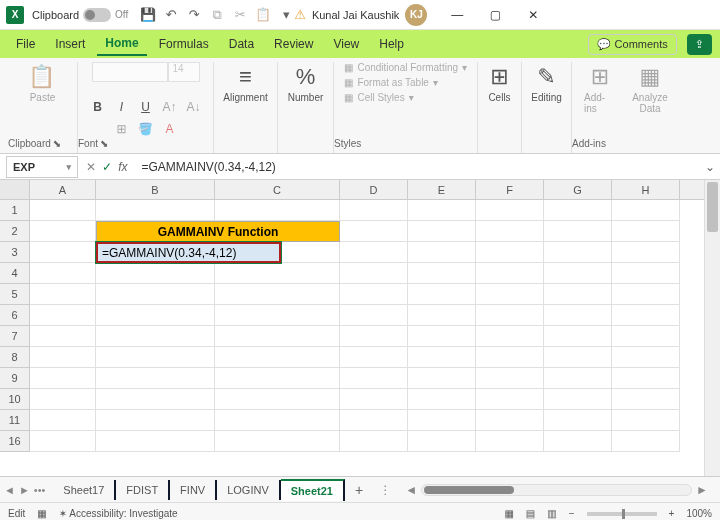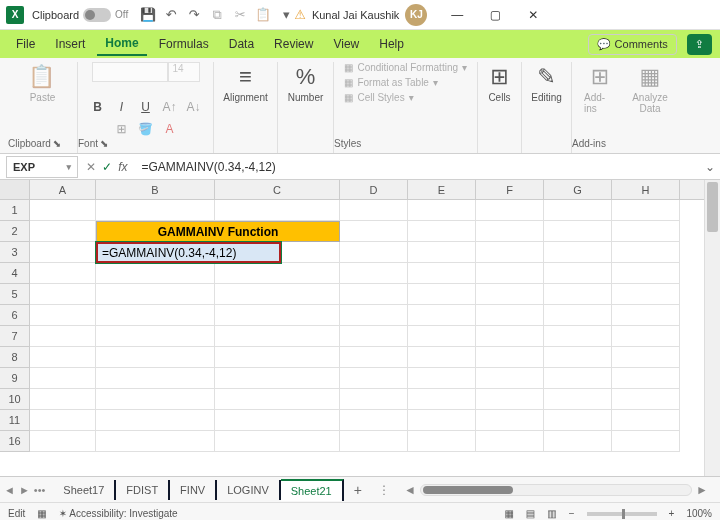--- a/index.html
+++ b/index.html
@@ -53,21 +53,21 @@
 .cells{position:relative;flex:1}
 .cell-row{display:flex;height:21px}
 .cell{border-right:1px solid #e0e0e0;border-bottom:1px solid #e0e0e0;height:21px}
 .merged-header{position:absolute;top:21px;left:66px;width:244px;height:21px;background:#ffc000;border:1px solid #aaa;display:flex;align-items:center;justify-content:center;font-weight:bold;font-size:12px;color:#000}
 .editing-cell{position:absolute;top:42px;left:66px;width:185px;height:21px;background:#d9e7f5;border:2px solid #b02020;outline:1px solid #107c41;display:flex;align-items:center;padding:0 4px;font-size:12px;color:#000}
 .vscroll{position:absolute;right:0;top:0;bottom:0;width:16px;background:#f0f0f0;border-left:1px solid #ddd}
 .vthumb{position:absolute;top:2px;left:2px;right:2px;height:50px;background:#c0c0c0;border-radius:2px}
 .sheet-tabs{height:26px;display:flex;align-items:center;border-top:1px solid #ccc;background:#f7f7f7;padding:0 4px}
 .tab-nav{display:flex;gap:4px;color:#888;font-size:11px;margin-right:8px}
 .sheet-tab{padding:4px 10px;font-size:11px;border-right:2px solid #0f172a;color:#555}
-.sheet-tab.active{background:#fff;border-top:2px solid #107c41;font-weight:400;color:#107c41}
+.sheet-tab.active{background:#fff;border-top:2px solid #107c41;font-weight:700;color:#107c41}
 .add-sheet{padding:0 10px;color:#666;font-size:14px}
 .hscroll-area{flex:1;display:flex;align-items:center;padding:0 8px}
 .hscroll{flex:1;height:12px;background:#f0f0f0;border:1px solid #ddd;position:relative;border-radius:6px}
 .hthumb{position:absolute;left:2px;top:1px;bottom:1px;width:90px;background:#888;border-radius:5px}
 .statusbar{height:22px;background:#f7f7f7;border-top:1px solid #ddd;display:flex;align-items:center;padding:0 8px;font-size:10px;color:#555;gap:12px}
 .status-spacer{flex:1}
 .zoom-slider{width:70px;height:4px;background:#ccc;position:relative}
 .zoom-slider::after{content:'';position:absolute;left:50%;top:-3px;width:3px;height:10px;background:#888}
 .dimmed{opacity:.5}
 </style>

